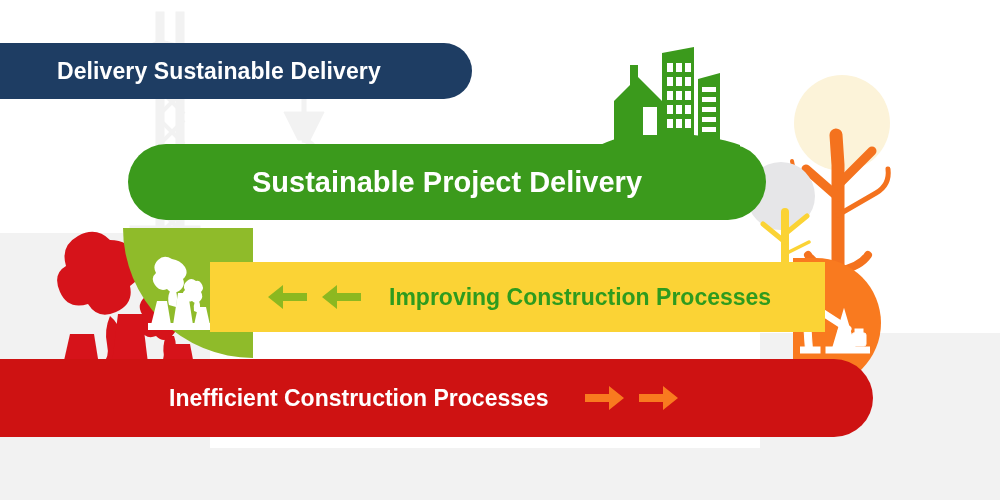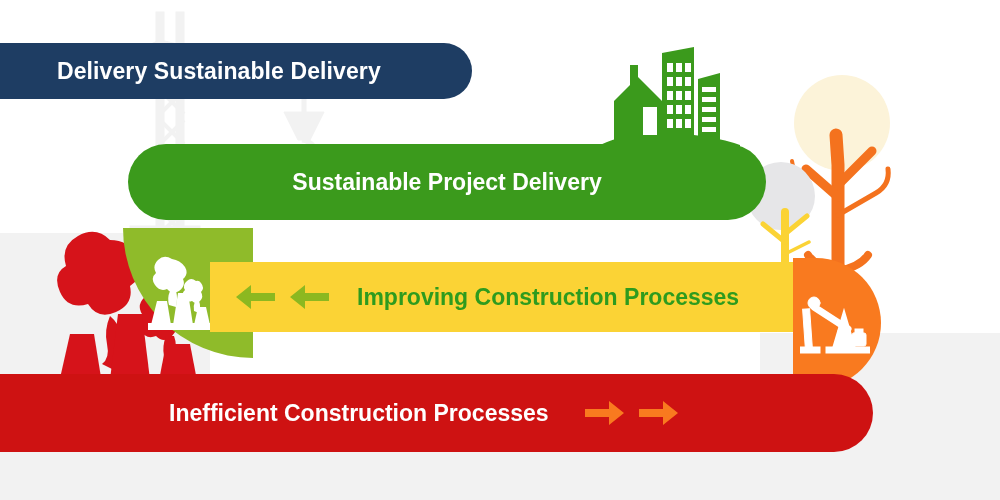--- a/index.html
+++ b/index.html
@@ -47,30 +47,31 @@
   }
 
   
   .bar{position:absolute;display:flex;align-items:center;}
 
   #bar-green{
     left:128px;top:144px;width:638px;height:76px;
     background:#3b9a1c;border-radius:38px;
     justify-content:center;
   }
-  #bar-green .label{color:#fff;font-size:23px;font-weight:bold;white-space:nowrap;}
+  #bar-green .label{color:#fff;font-size:29px;font-weight:bold;white-space:nowrap;}
 
   #bar-yellow{
     left:210px;top:262px;width:583px;height:70px;
     background:#fbd335;
     justify-content:flex-start;
+    padding-left:32px;
   }
 
   #bar-red{
-    left:0;top:374px;width:873px;height:78px;
+    left:0;top:359px;width:873px;height:78px;
     background:#ce1212;border-radius:0 40px 40px 0;
     justify-content:flex-start;
   }
   #bar-red .label{
     color:#ffffff;font-size:23px;font-weight:bold;white-space:nowrap;
     margin-left:169px;
   }
 
   .yellow-arrows{display:flex;align-items:center;gap:14px;margin-left:25px;}
   .red-arrows{display:flex;align-items:center;gap:14px;margin-left:36px;}

